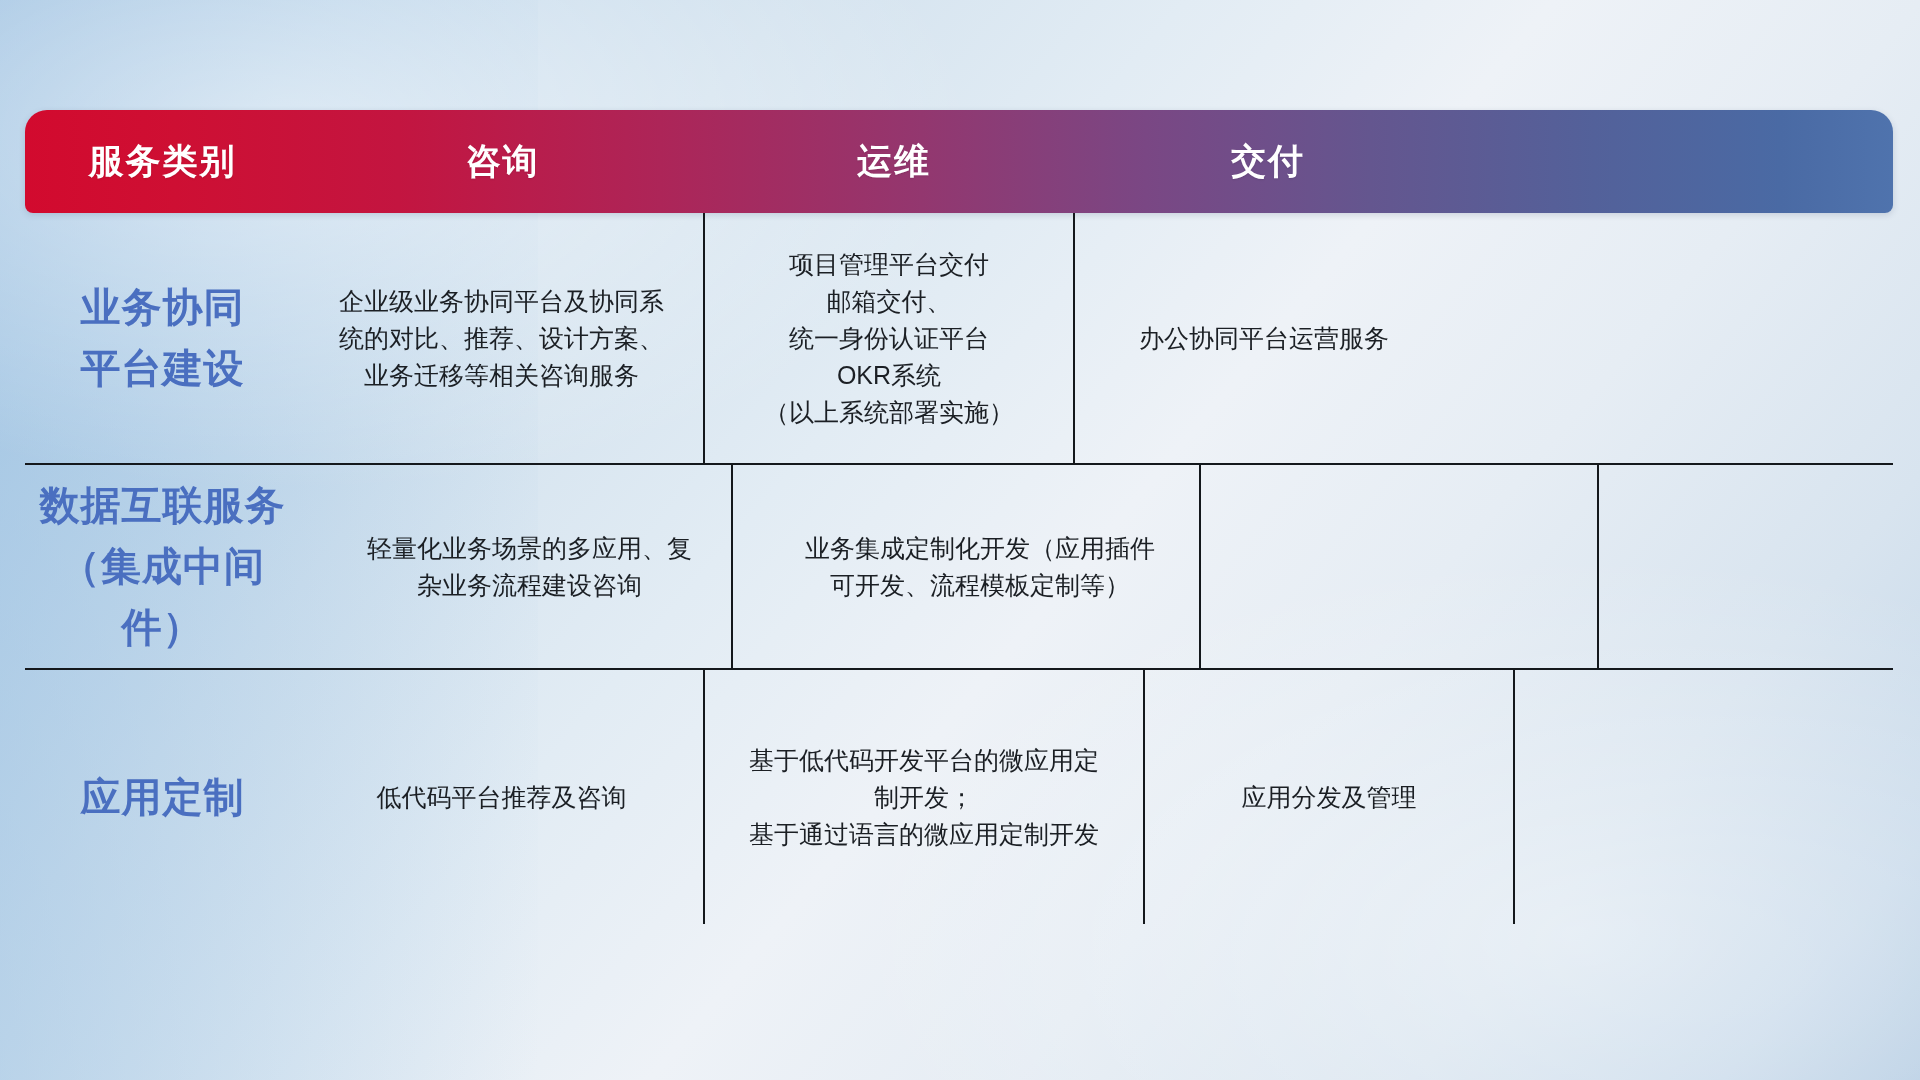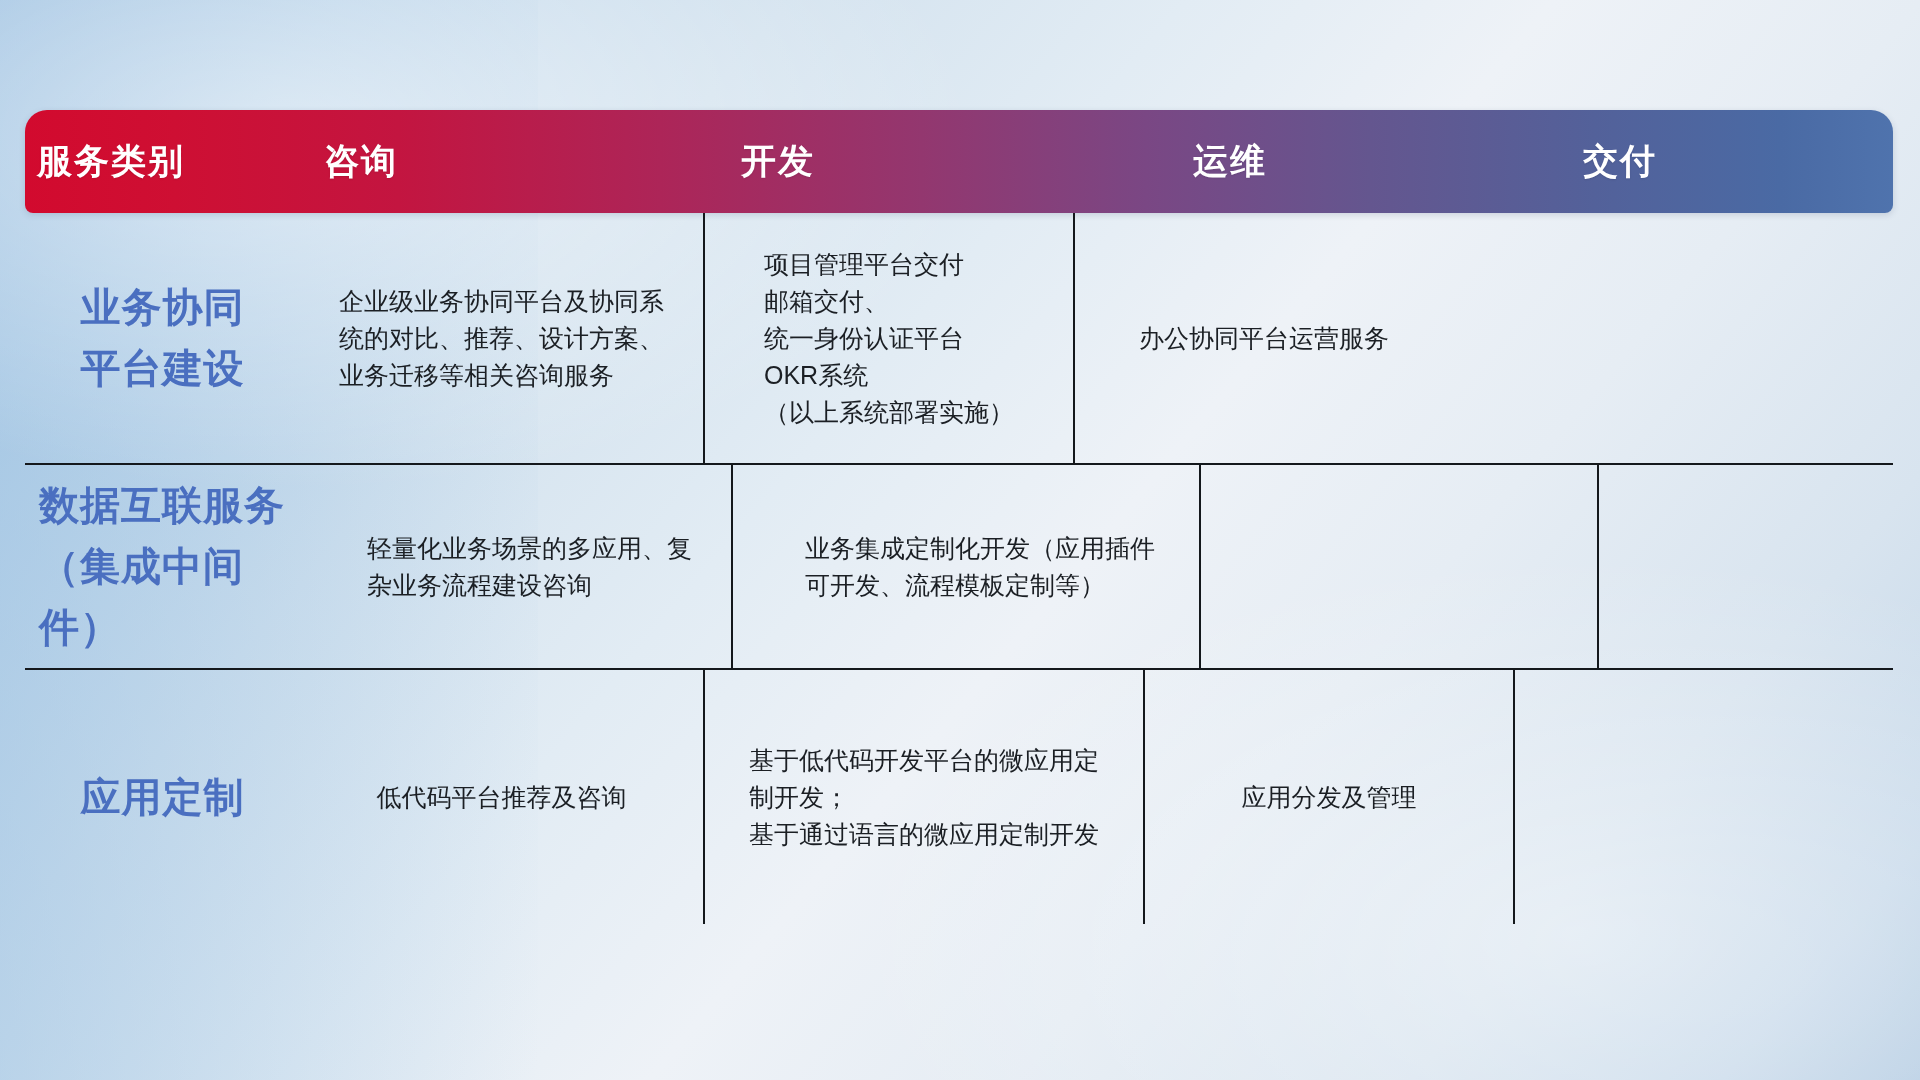--- a/index.html
+++ b/index.html
@@ -76,27 +76,26 @@
         #64568f 72%,
         #53619a 84%,
         #4a6aa4 94%,
         #4f73ad 100%);
     box-shadow: 0 2px 6px rgba(60,80,110,0.18);
     overflow: hidden;
   }
   .th {
     display: flex;
     align-items: center;
-    justify-content: flex-start;
+    justify-content: center;
     color: #ffffff;
     font-size: 35px;
     font-weight: bold;
     letter-spacing: 2px;
     text-shadow: 0 1px 2px rgba(0,0,0,0.10);
-    padding-left: 12px;
   }
 
   
   .c1 { width: 275px; flex: 0 0 275px; }
   .c2 { width: 405px; flex: 0 0 405px; }
   .c3 { width: 440px; flex: 0 0 440px; }
   .c4 { width: 370px; flex: 0 0 370px; }
   .c5 { width: 378px; flex: 0 0 378px; }
 
   
@@ -116,21 +115,21 @@
 
   .td {
     display: flex;
     align-items: center;
     justify-content: center;
     padding: 6px 14px;
     box-sizing: border-box;
     font-size: 25px;
     line-height: 1.48;
     color: #1b1f24;
-    text-align: left;
+    text-align: center;
     white-space: pre-line;
   }
   .td.cat {
     color: #4a6fc0;
     font-weight: bold;
     font-size: 40px;
     letter-spacing: 1px;
     line-height: 1.52;
   }
   
@@ -144,23 +143,20 @@
 <div class="bg-glow-b"></div>
 
 <div class="table-wrap">
 
   <div class="thead">
     <div class="th c1">
       <span>服务类别</span>
     </div>
     <div class="th c2">
       <span>咨询</span>
-    </div>
-    <div class="th c3">
-      <span>开发</span>
     </div>
     <div class="th c5">
       <span>运维</span>
     </div>
     <div class="th c4">
       <span>交付</span>
     </div>
   </div>
 
   <div class="tbody">

